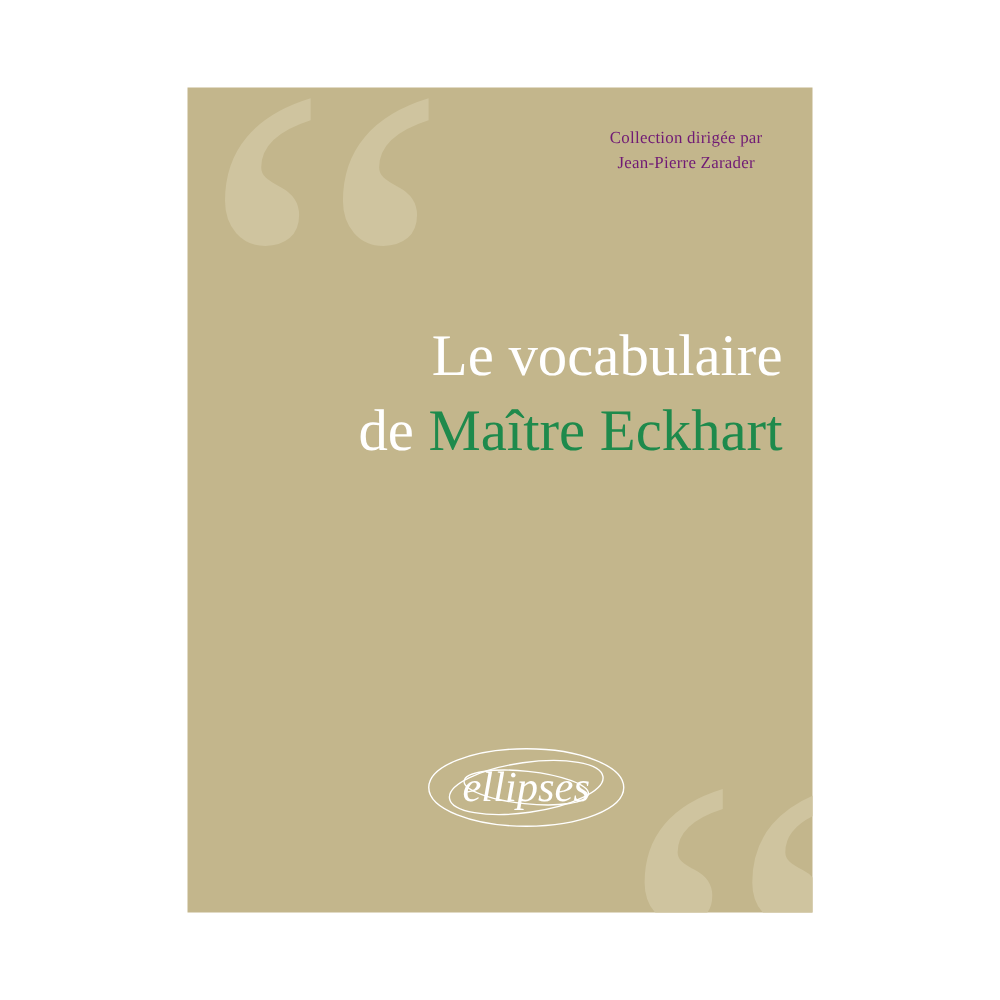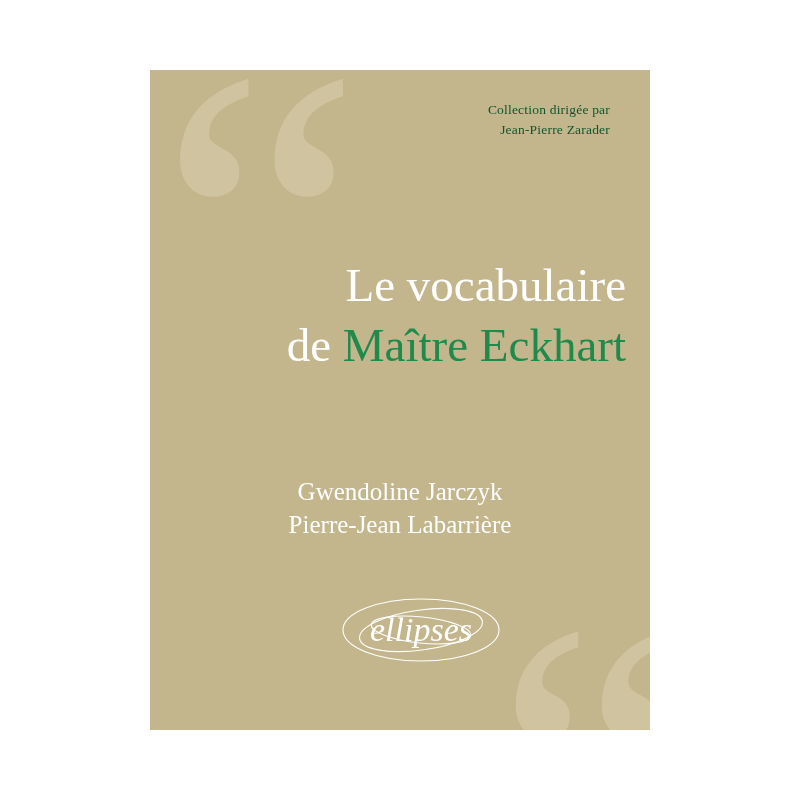--- a/index.html
+++ b/index.html
@@ -54,22 +54,22 @@
     bottom: -250px;
     font-size: 420px;
     letter-spacing: 8px;
   }
 
   
   #collection {
     position: absolute;
     right: 40px;
     top: 30px;
-    text-align: right;
-    color: #14532d;
+    text-align: center;
+    color: #701a75;
     font-size: 13.5px;
     line-height: 1.45;
     letter-spacing: 0.2px;
   }
 
   
   #title-block {
     position: absolute;
     left: 0;
     right: 0;
@@ -145,24 +145,20 @@
       <div>Jean-Pierre Zarader</div>
     </div>
 
     <div id="title-block">
       <div class="title-line">Le vocabulaire</div>
       <div class="title-line">
         <span class="title-de">de </span><span class="title-highlight">Maître Eckhart</span>
       </div>
     </div>
 
-    <div id="authors">
-      <div>Gwendoline Jarczyk</div>
-      <div>Pierre-Jean Labarrière</div>
-    </div>
 
     <div id="publisher">
       <svg width="260" height="90" viewBox="0 0 260 90">
         <ellipse cx="130" cy="45" rx="78" ry="31" fill="none" stroke="#ffffff" stroke-width="1.1"></ellipse>
         <ellipse cx="130" cy="45" rx="62" ry="20" fill="none" stroke="#ffffff" stroke-width="1.1" transform="rotate(-8 130 45)"></ellipse>
         <ellipse cx="130" cy="45" rx="50" ry="13" fill="none" stroke="#ffffff" stroke-width="1.1" transform="rotate(6 130 45)"></ellipse>
         <text class="logo-text" x="130" y="56" text-anchor="middle">ellipses</text>
       </svg>
     </div>
 

